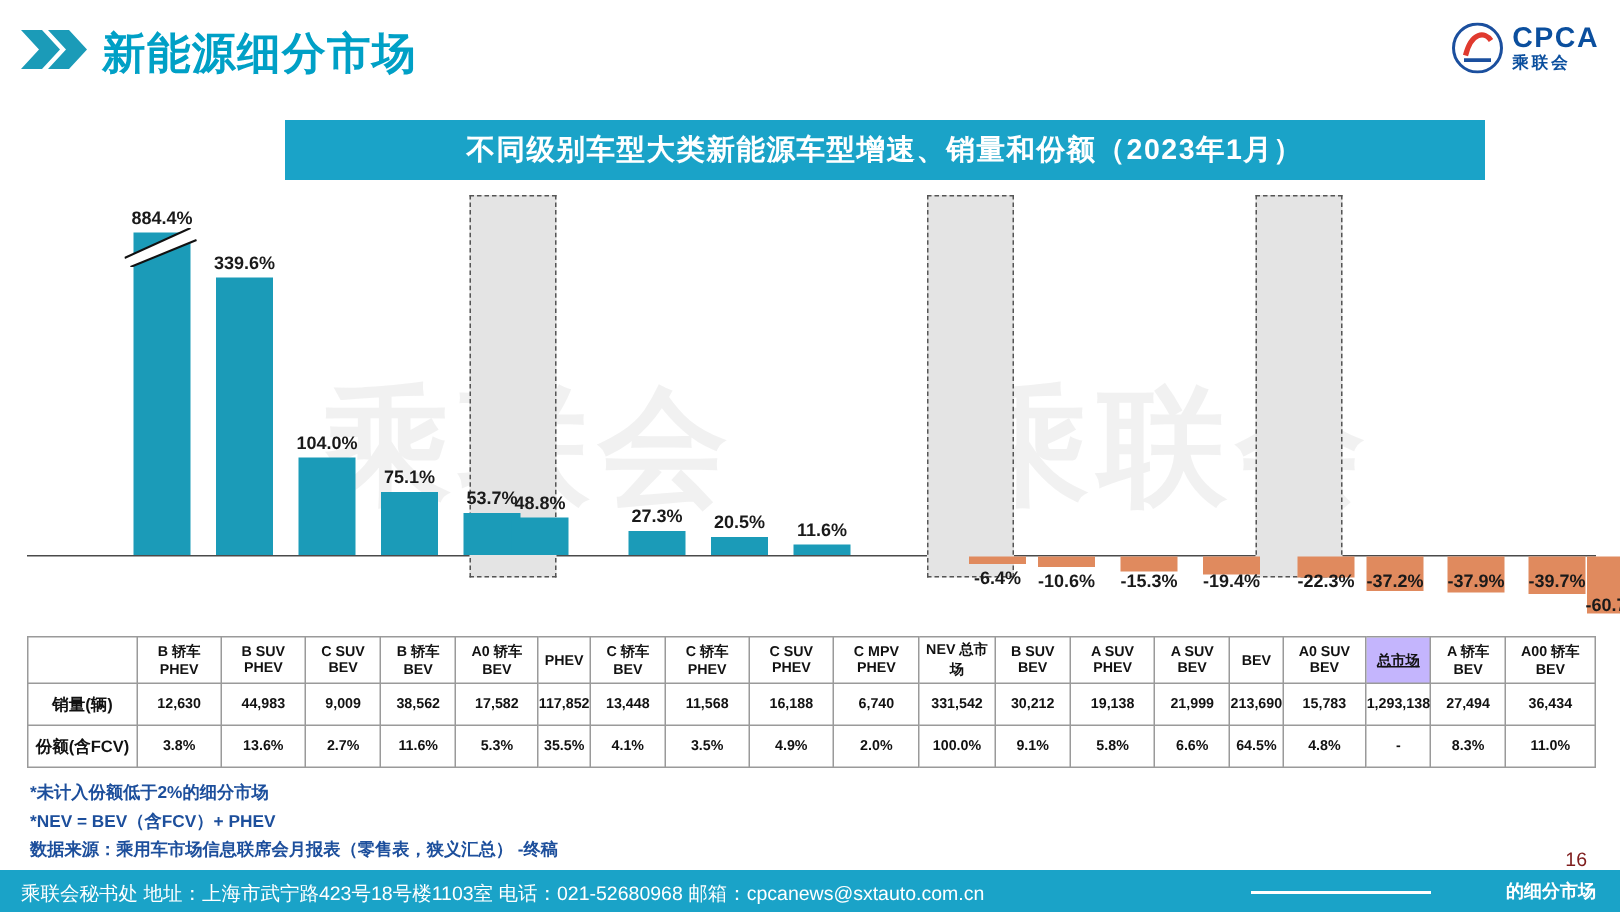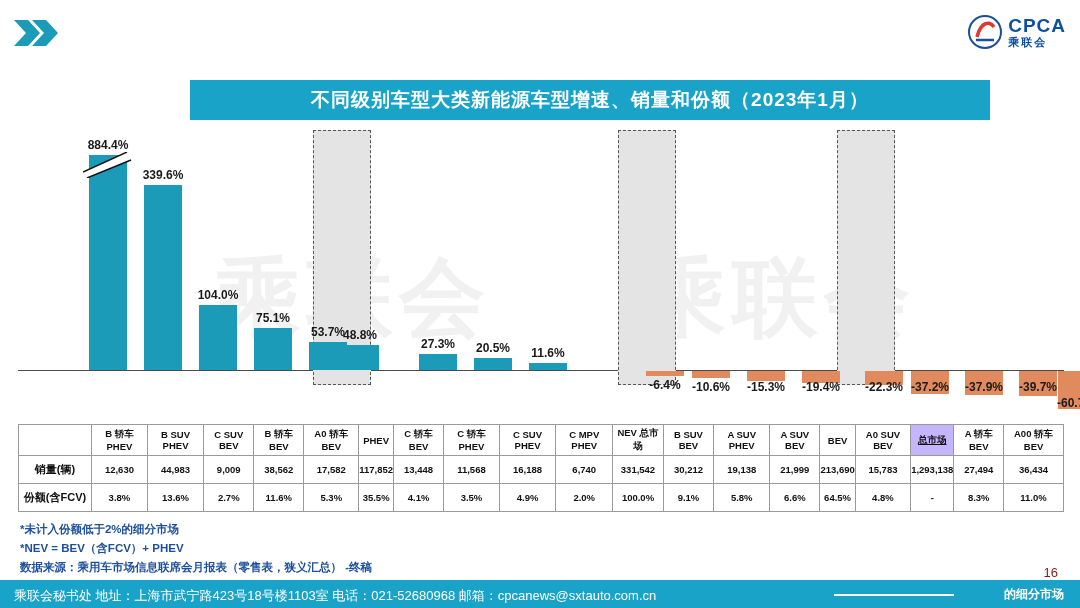--- a/index.html
+++ b/index.html
@@ -100,20 +100,21 @@
   }
 </style>
 </head>
 <body>
 
 <div class="header">
   <svg class="chev" viewBox="0 0 46 30">
     <polygon points="0,2 14,2 26,15 14,28 0,28 12,15" fill="#1b9bb8"></polygon>
     <polygon points="18,2 32,2 44,15 32,28 18,28 30,15" fill="#1b9bb8"></polygon>
   </svg>
+  <div class="page-title">新能源细分市场</div>
   <div class="logo">
     <svg class="logo-mark" viewBox="0 0 34 34">
       <circle cx="17" cy="17" r="16" fill="none" stroke="#1b4f9e" stroke-width="2"></circle>
       <path d="M9 22 C13 6, 22 6, 26 12" stroke="#e03a2f" stroke-width="3.5" fill="none"></path>
       <path d="M8 25 L26 25" stroke="#1b4f9e" stroke-width="2.5"></path>
     </svg>
     <div class="logo-txt">
       <div class="a">CPCA</div>
       <div class="b">乘联会</div>
     </div>

